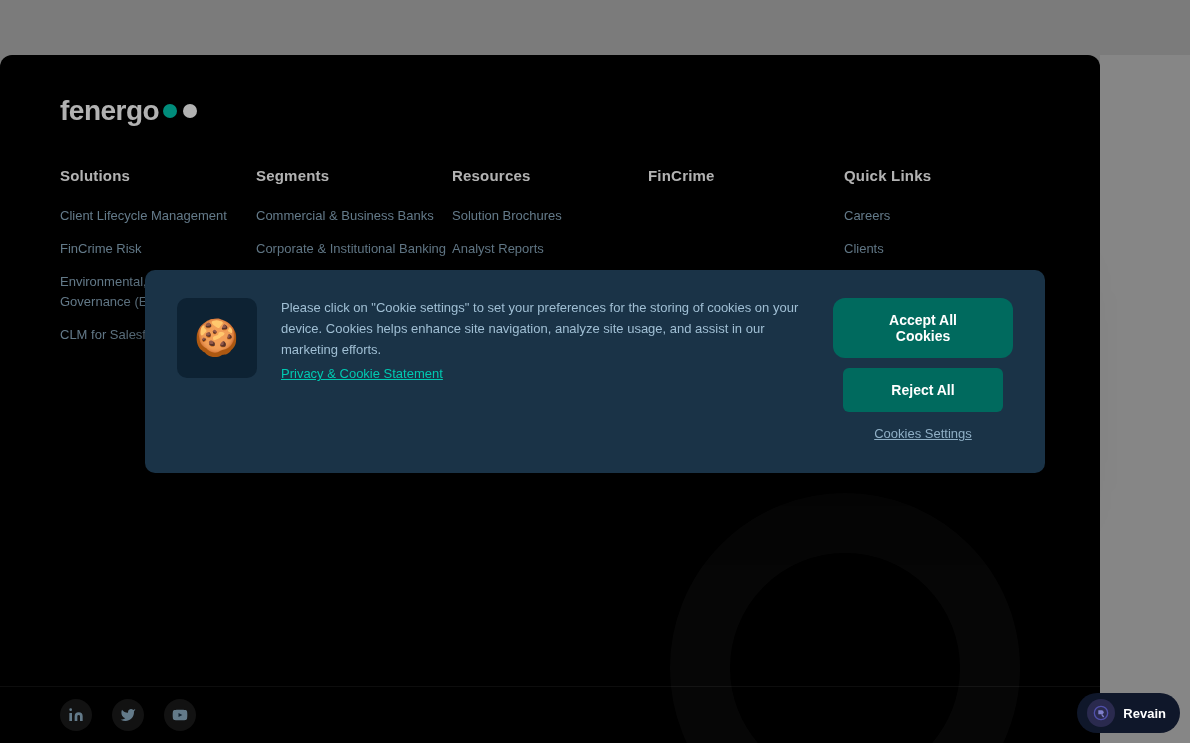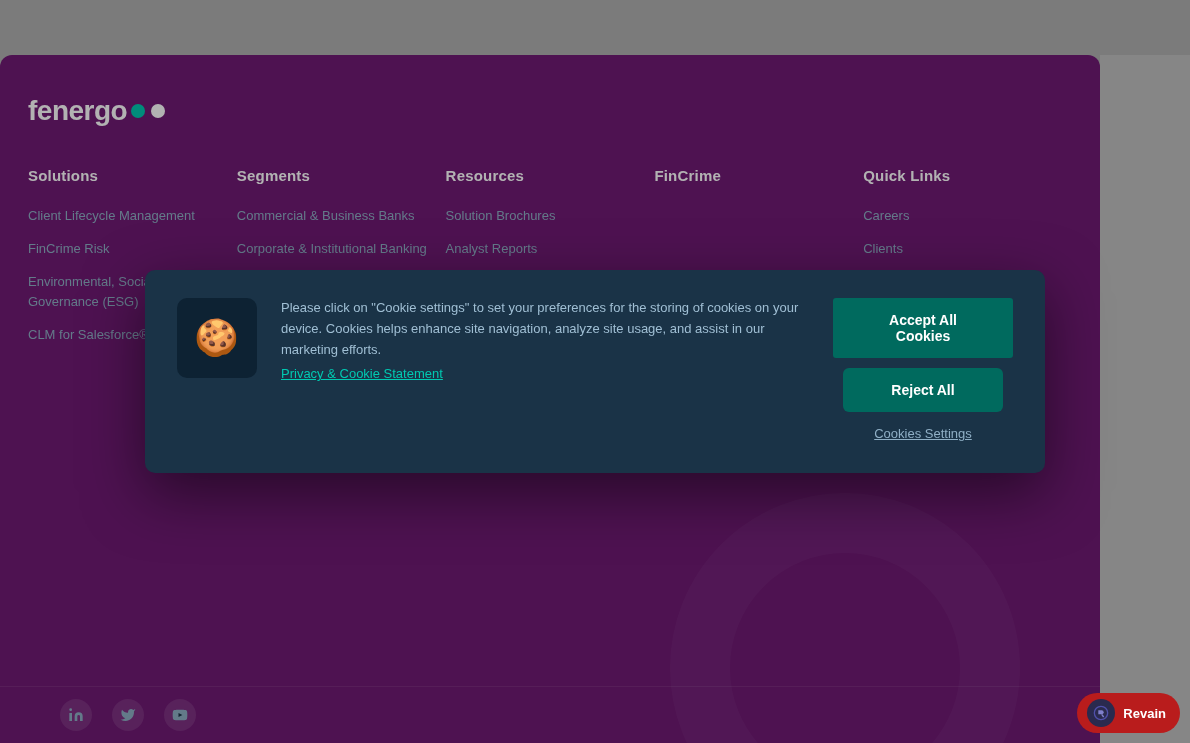--- a/index.html
+++ b/index.html
@@ -12,23 +12,23 @@
       position: relative;
     }
 
     
     .footer-wrapper {
       position: absolute;
       top: 55px;
       left: 0;
       right: 90px;
       bottom: 0;
-      background: #701a75;
+      background: #000000;
       border-radius: 12px 12px 0 0;
-      padding: 40px 28px;
+      padding: 40px 60px;
       overflow: hidden;
     }
 
     
     .logo-area {
       margin-bottom: 40px;
     }
     .logo {
       display: flex;
       align-items: center;
@@ -168,21 +168,21 @@
       flex-direction: column;
       gap: 10px;
       align-items: center;
       flex-shrink: 0;
       justify-content: center;
     }
     .btn-accept {
       background: #006a5e;
       color: #ffffff;
       border: none;
-      border-radius: 3px;
+      border-radius: 12px;
       padding: 14px 30px;
       font-size: 14px;
       font-weight: 600;
       cursor: pointer;
       width: 180px;
       text-align: center;
     }
     .btn-reject {
       background: #006a5e;
       color: #ffffff;
@@ -213,21 +213,21 @@
       width: 90px;
       bottom: 0;
       background: #c0c0c0;
     }
 
     
     .revain-badge {
       position: absolute;
       bottom: 10px;
       right: 10px;
-      background: #b91c1c;
+      background: #0f172a;
       border-radius: 20px;
       padding: 6px 14px 6px 10px;
       display: flex;
       align-items: center;
       gap: 8px;
       z-index: 200;
     }
     .revain-icon {
       width: 28px;
       height: 28px;

